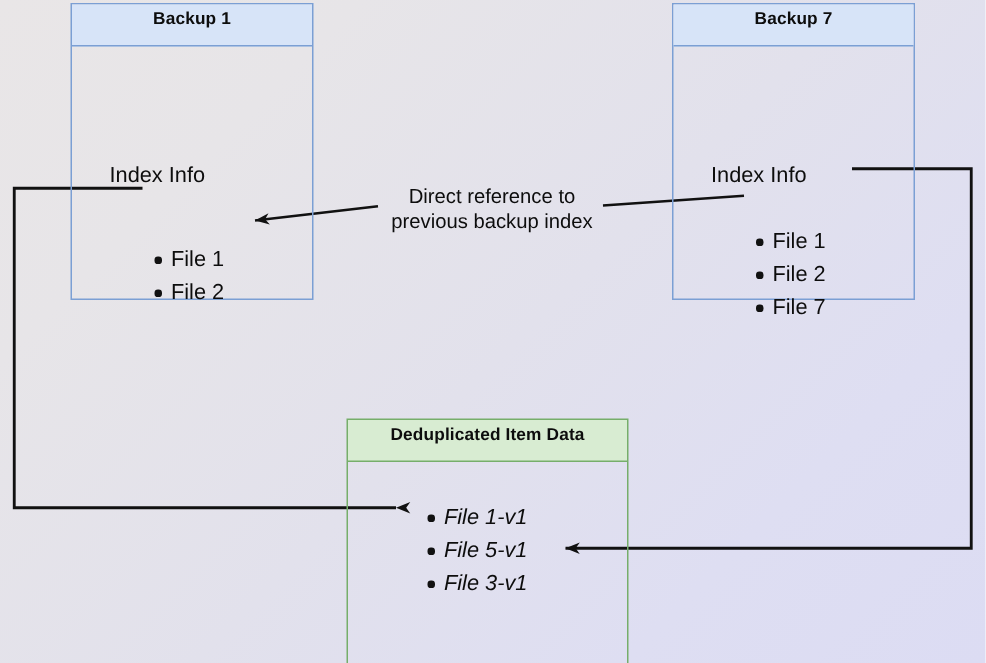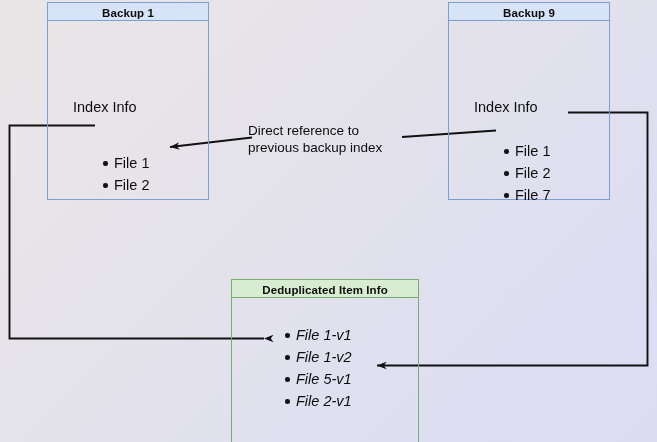--- a/index.html
+++ b/index.html
@@ -29,21 +29,21 @@
   }
 
   
   .node {
     position: absolute;
     box-sizing: border-box;
     background: transparent;
   }
   .node .hdr {
     box-sizing: border-box;
-    height: 18px;
+    height: 28px;
     line-height: 21px;
     text-align: center;
     font-size: 11.5px;
     font-weight: bold;
     color: #0d0d0d;
     letter-spacing: 0.1px;
   }
   .node .body {
     box-sizing: border-box;
     position: relative;
@@ -105,21 +105,21 @@
     height: 4.5px;
     border-radius: 50%;
     background: #111;
   }
 
   .edge-label {
     position: absolute;
     font-size: 13.5px;
     line-height: 17px;
     color: #0d0d0d;
-    text-align: left;
+    text-align: center;
     white-space: pre-line;
   }
 </style>
 </head>
 <body>
 
 <div id="canvas">
 
   <svg id="edges" viewBox="0 0 657 442" width="657" height="442" xmlns="http://www.w3.org/2000/svg">
     <defs>
@@ -150,39 +150,38 @@
     <div class="body" style="height:173px;">
       <div class="index-label" style="left:25px; top:36px;">Index Info</div>
       <ul class="filelist" style="left:50px; top:89px;">
         <li>File 1</li>
         <li>File 2</li>
       </ul>
     </div>
   </div>
 
   <div class="node blue" style="left:448px; top:2px; width:162px; height:198px;">
-    <div class="hdr">Backup 9</div>
+    <div class="hdr">Backup 7</div>
     <div class="body" style="height:173px;">
       <div class="index-label" style="left:25px; top:36px;">Index Info</div>
       <ul class="filelist" style="left:50px; top:77px;">
         <li>File 1</li>
         <li>File 2</li>
         <li>File 7</li>
       </ul>
     </div>
   </div>
 
   <div class="node green" style="left:231px; top:279px; width:188px; height:165px;">
-    <div class="hdr">Deduplicated Item Info</div>
+    <div class="hdr">Deduplicated Item Data</div>
     <div class="body" style="height:140px;">
       <ul class="filelist" style="left:48px; top:26px;">
         <li>File 1-v1</li>
-        <li>File 1-v2</li>
         <li>File 5-v1</li>
-        <li>File 2-v1</li>
+        <li>File 3-v1</li>
       </ul>
     </div>
   </div>
 
   <div class="edge-label" style="left:248px; top:122px; width:160px;">Direct reference to
 previous backup index</div>
 
 </div>
 
 </body></html>

